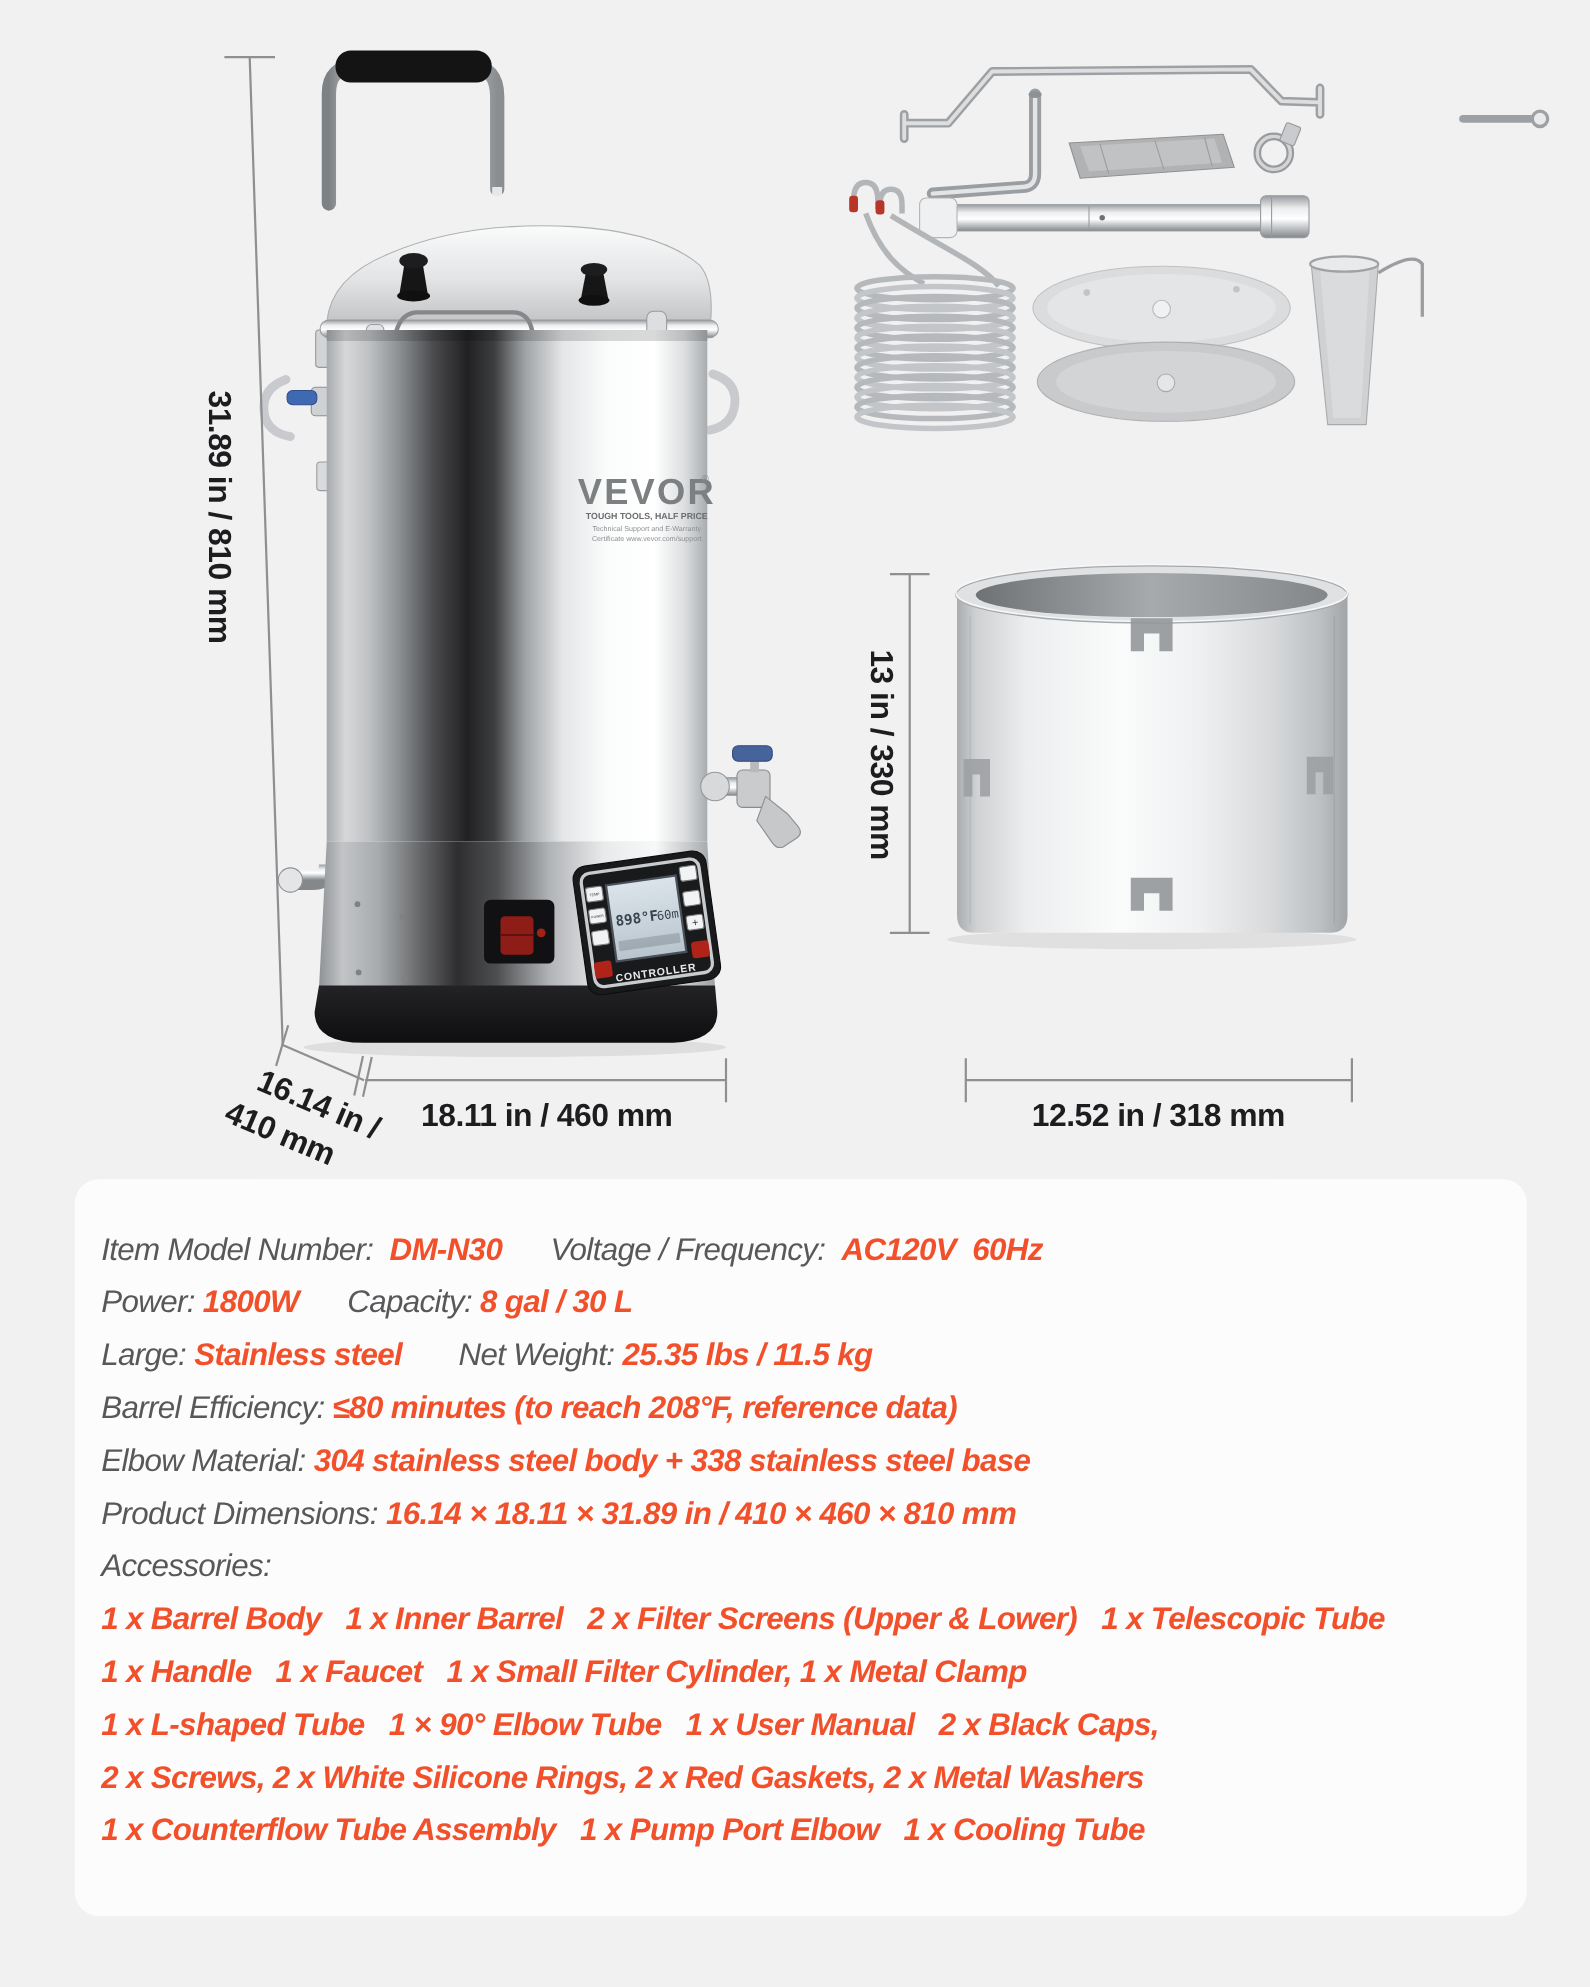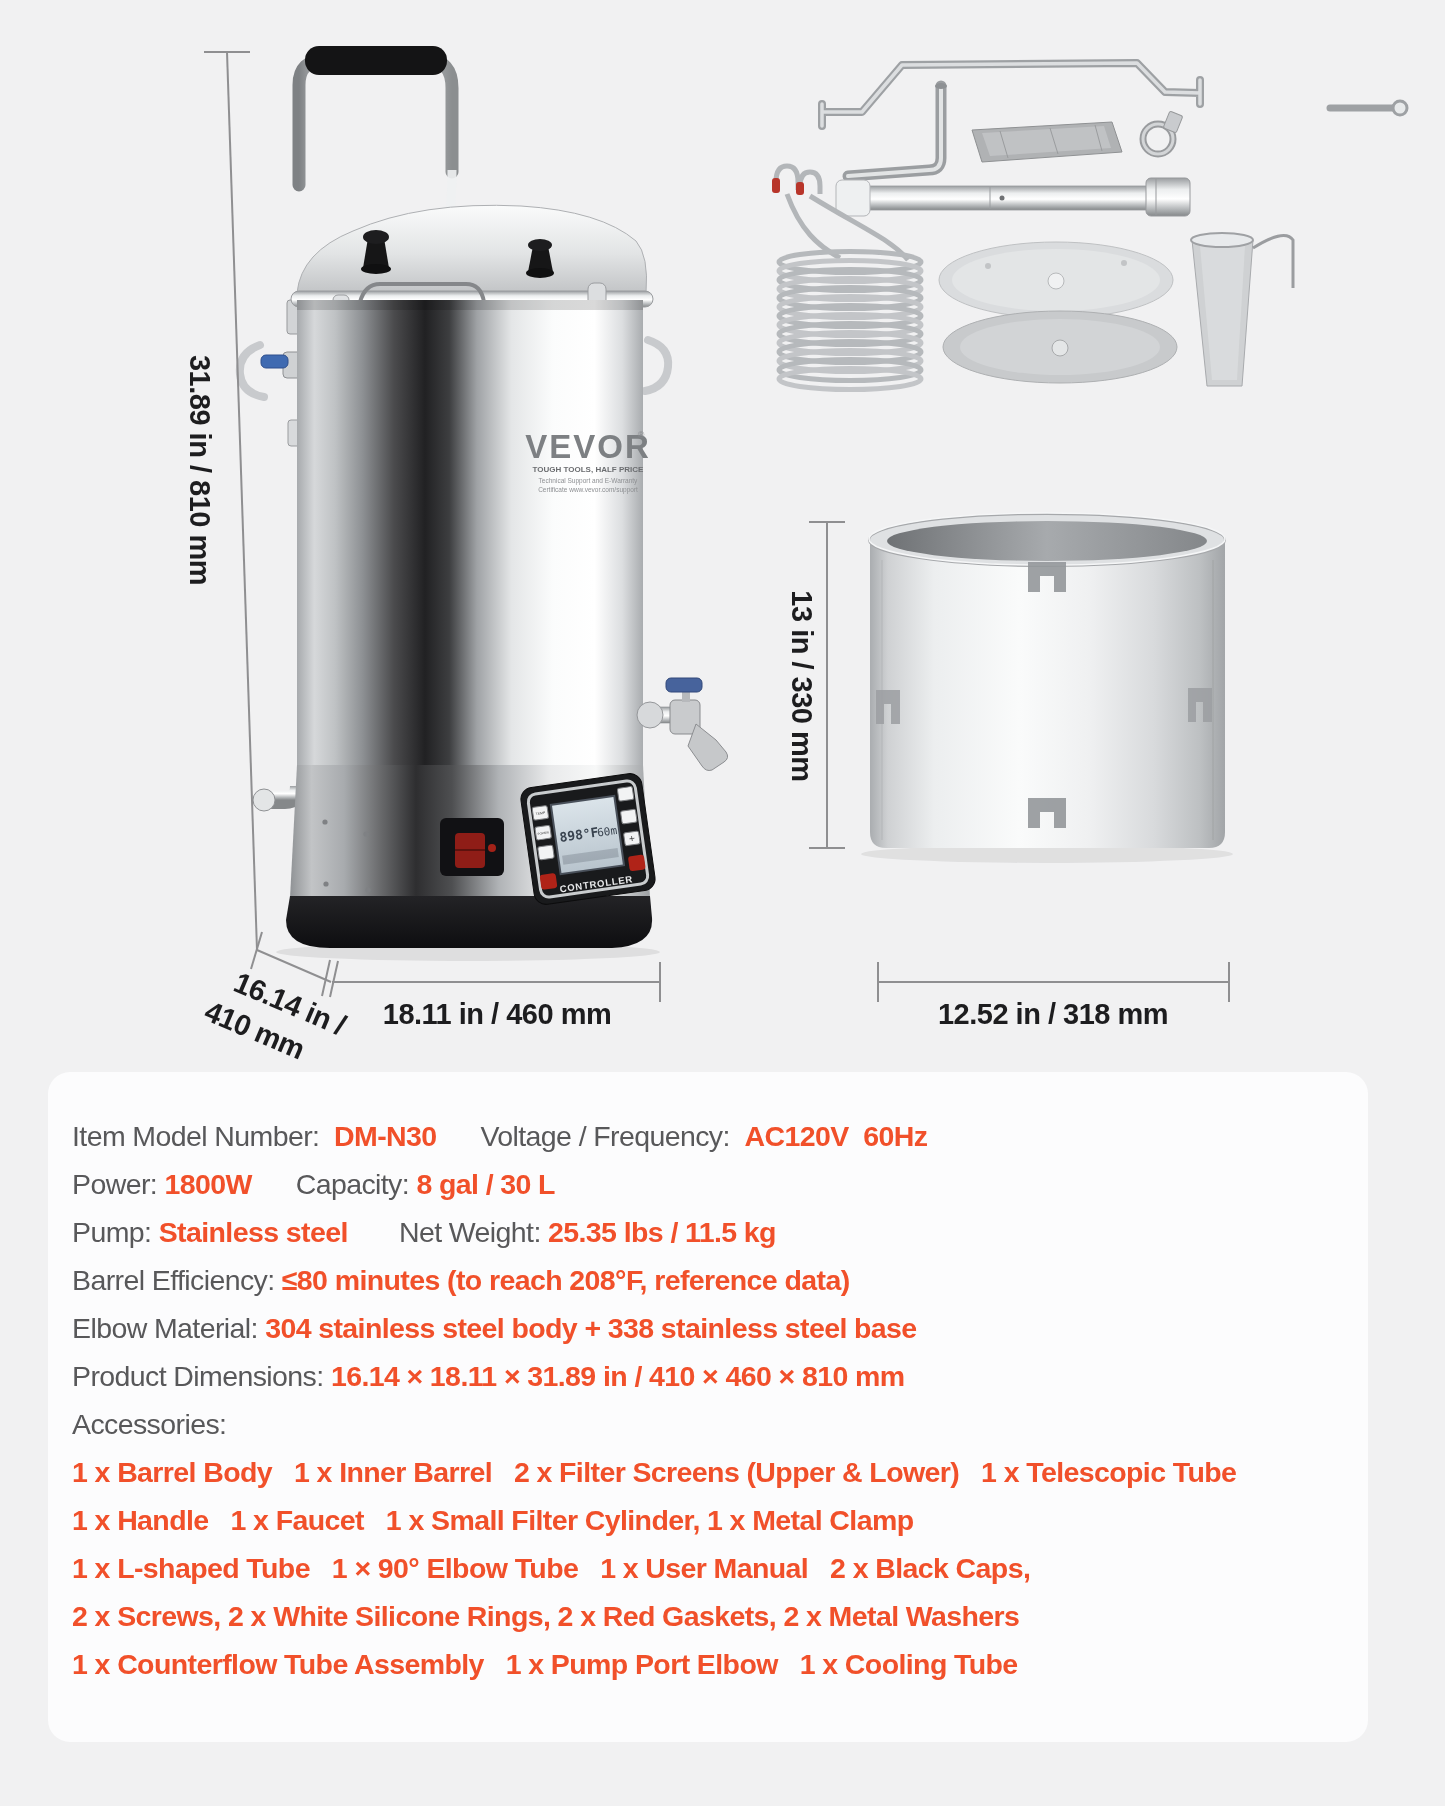--- a/index.html
+++ b/index.html
@@ -1,23 +1,23 @@
 <!DOCTYPE html>
 <html><head>
 <meta charset="utf-8">
 <style>
   html,body{margin:0;padding:0;background:#f1f1f2;}
   .stage{position:relative;width:1445px;height:1806px;background:#f1f1f2;overflow:hidden;
          font-family:"Liberation Sans", sans-serif;}
   .art{position:absolute;left:0;top:0;}
   .dim-label{font-family:"Liberation Sans", sans-serif;font-weight:700;font-size:29px;
              fill:#1d1d1f;letter-spacing:-0.5px;}
-  .spec-card{position:absolute;left:48px;top:1072px;width:1320px;height:670px;
+  .spec-card{position:absolute;left:68px;top:1072px;width:1320px;height:670px;
              background:#fcfcfd;border-radius:22px;box-sizing:border-box;
-             padding:40px 24px 0 24px;}
+             padding:40px 24px 0 24px;font-style:italic;}
   .spec-row{white-space:pre;line-height:48px;font-size:28.5px;letter-spacing:-0.6px;}
   .spec-row .lab{color:#58585a;font-weight:400;}
   .spec-row .val{color:#f1502a;font-weight:700;}
   .lcd-txt{font-family:"DejaVu Sans Mono", monospace;fill:#39434f;}
 </style>
 </head>
 <body>
 
 <div class="stage">
 
@@ -316,21 +316,21 @@
     <text class="dim-label" text-anchor="middle" x="497" y="1024">18.11 in / 460 mm</text>
     <text class="dim-label" text-anchor="middle" transform="rotate(90 792 686)" x="792" y="686">13 in / 330 mm</text>
     <text class="dim-label" text-anchor="middle" x="1053" y="1024">12.52 in / 318 mm</text>
   </g>
 </svg>
 
   <div class="spec-card">
     <div>
         <div class="spec-row"><span class="lab">Item Model Number:  </span><span class="val">DM-N30</span><span class="lab">      Voltage / Frequency:  </span><span class="val">AC120V  60Hz</span></div>
         <div class="spec-row"><span class="lab">Power: </span><span class="val">1800W</span><span class="lab">      Capacity: </span><span class="val">8 gal / 30 L</span></div>
-        <div class="spec-row"><span class="lab">Pump: </span><span class="val">Stainless steel</span><span class="lab">       Net Weight: </span><span class="val">25.35 lbs / 11.5 kg</span></div>
+        <div class="spec-row"><span class="lab">Large: </span><span class="val">Stainless steel</span><span class="lab">       Net Weight: </span><span class="val">25.35 lbs / 11.5 kg</span></div>
         <div class="spec-row"><span class="lab">Barrel Efficiency: </span><span class="val">≤80 minutes (to reach 208°F, reference data)</span></div>
         <div class="spec-row"><span class="lab">Elbow Material: </span><span class="val">304 stainless steel body + 338 stainless steel base</span></div>
         <div class="spec-row"><span class="lab">Product Dimensions: </span><span class="val">16.14 × 18.11 × 31.89 in / 410 × 460 × 810 mm</span></div>
         <div class="spec-row"><span class="lab">Accessories:</span></div>
         <div class="spec-row"><span class="val">1 x Barrel Body   1 x Inner Barrel   2 x Filter Screens (Upper &amp; Lower)   1 x Telescopic Tube</span></div>
         <div class="spec-row"><span class="val">1 x Handle   1 x Faucet   1 x Small Filter Cylinder, 1 x Metal Clamp</span></div>
         <div class="spec-row"><span class="val">1 x L-shaped Tube   1 × 90° Elbow Tube   1 x User Manual   2 x Black Caps,</span></div>
         <div class="spec-row"><span class="val">2 x Screws, 2 x White Silicone Rings, 2 x Red Gaskets, 2 x Metal Washers</span></div>
         <div class="spec-row"><span class="val">1 x Counterflow Tube Assembly   1 x Pump Port Elbow   1 x Cooling Tube</span></div>
       </div>

